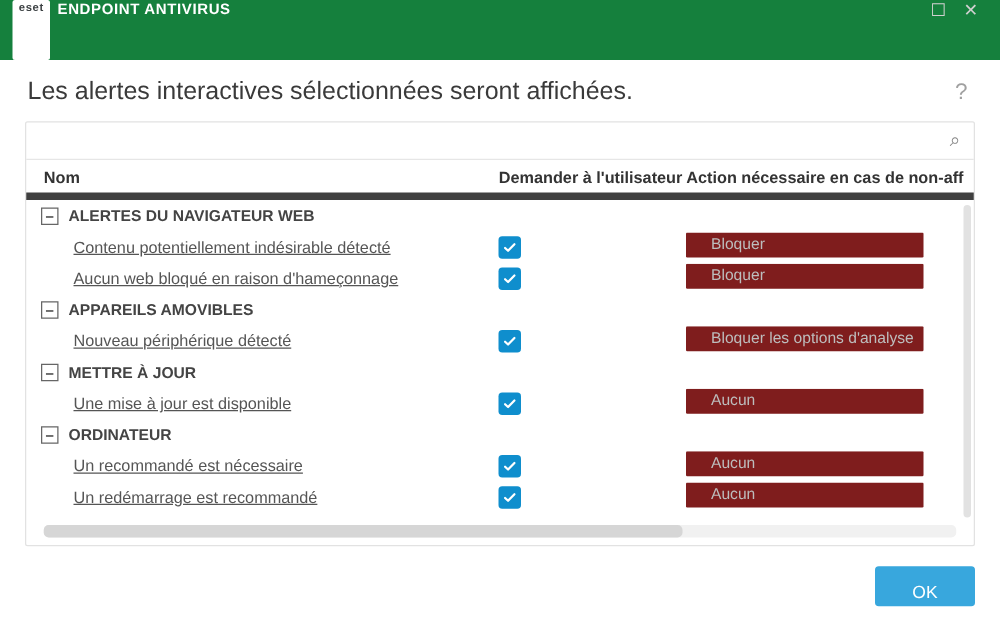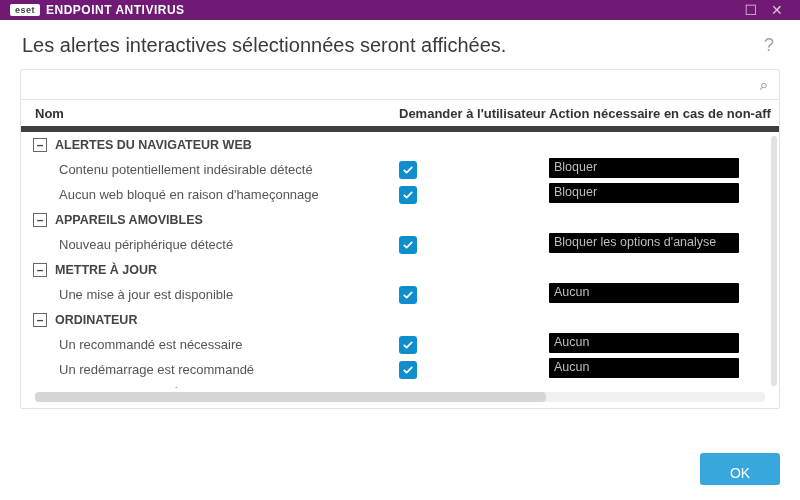--- a/index.html
+++ b/index.html
@@ -1,40 +1,40 @@
 <!DOCTYPE html>
 <html><head>
 <meta charset="utf-8">
 <style>
   * { box-sizing: border-box; margin: 0; padding: 0; }
   html, body { width: 800px; height: 500px; font-family: "Segoe UI", Arial, sans-serif; background: #fff; overflow: hidden; }
-  .titlebar { height: 20px; background: #701a75; color: #fff; display: flex; align-items: center; padding: 0 10px; font-size: 12px; letter-spacing: 0.5px; }
+  .titlebar { height: 48px; background: #15803d; color: #fff; display: flex; padding: 0 10px; font-size: 12px; letter-spacing: 0.5px; }
   .titlebar .brand-badge { background: #fff; color: #3d4244; font-size: 9px; font-weight: bold; padding: 1px 5px; border-radius: 2px; margin-right: 6px; }
   .titlebar .title { font-weight: 700; }
   .titlebar .spacer { flex: 1; }
   .titlebar .win-btn { width: 26px; text-align: center; font-size: 14px; cursor: pointer; color: #d0d0d0; }
   .header { padding: 14px 22px 12px 22px; display: flex; align-items: center; justify-content: space-between; }
   .header h1 { font-size: 20px; font-weight: 400; color: #3a3a3a; flex: 1; }
   .help-icon { color: #a0a0a0; font-size: 18px; cursor: pointer; padding: 0 4px; }
   .panel { margin: 0 20px; border: 1px solid #e2e2e2; border-radius: 2px; height: 340px; display: flex; flex-direction: column; background: #fff; }
   .search-row { display: flex; align-items: center; border-bottom: 1px solid #e6e6e6; height: 30px; }
   .search-row input { flex: 1; border: none; outline: none; padding: 4px 8px; font-size: 13px; background: transparent; }
   .search-row .search-icn { width: 30px; text-align: center; color: #888; font-size: 15px; cursor: pointer; }
   .thead { display: flex; align-items: center; height: 32px; border-bottom: 6px solid #404040; font-size: 13px; font-weight: 600; color: #333; }
   .col-name { flex: 0 0 378px; padding-left: 14px; }
   .col-ask  { flex: 0 0 150px; }
   .col-act  { flex: 1; padding-right: 8px; white-space: nowrap; overflow: hidden; text-overflow: ellipsis; }
   .tbody { flex: 1; overflow-y: auto; overflow-x: hidden; position: relative; }
   .group-row { display: flex; align-items: center; height: 25px; font-size: 12.5px; font-weight: 700; color: #444; }
   .group-row .toggle { width: 14px; height: 14px; border: 1px solid #666; margin: 0 8px 0 12px; display: flex; align-items: center; justify-content: center; font-size: 12px; line-height: 1; cursor: pointer; background: #fff; color: #444; }
   .item-row { display: flex; align-items: center; height: 25px; font-size: 13px; color: #555; }
-  .item-row .col-name { padding-left: 38px; font-weight: 400; }
+  .item-row .col-name { padding-left: 38px; font-weight: 400; text-decoration: underline; }
   .chk { width: 18px; height: 18px; border-radius: 3px; background: #0f8ecd; display: inline-flex; align-items: center; justify-content: center; cursor: pointer; }
   .chk svg { width: 12px; height: 12px; }
-  .action-field { display: inline-block; width: 190px; height: 20px; background: #000000; color: #bdbdbd; font-size: 12.5px; padding: 2px 5px; border-radius: 1px; overflow: hidden; white-space: nowrap; }
+  .action-field { display: inline-block; width: 190px; height: 20px; background: #7f1d1d; color: #bdbdbd; font-size: 12.5px; padding: 2px 20px; border-radius: 1px; overflow: hidden; white-space: nowrap; }
   .hscroll-track { height: 10px; margin: 4px 14px 6px 14px; background: #f1f1f1; border-radius: 4px; position: relative; }
   .hscroll-thumb { position: absolute; left: 0; top: 0; height: 100%; width: 70%; background: #d6d6d6; border-radius: 4px; }
   .footer { position: absolute; bottom: 0; left: 0; right: 0; height: 62px; display: flex; align-items: center; justify-content: flex-end; padding: 0 20px; gap: 10px; }
   .btn { min-width: 80px; height: 32px; border: none; border-radius: 3px; font-size: 14px; cursor: pointer; padding: 12px 18px; }
   .btn-primary { background: #38a7dd; color: #fff; }
   .btn-secondary { background: #9fa3a5; color: #fff; }
   .vscroll-fake { position: absolute; right: 2px; top: 4px; width: 6px; height: 250px; background: #e2e2e2; border-radius: 3px; }
 </style>
 </head>
 <body>

